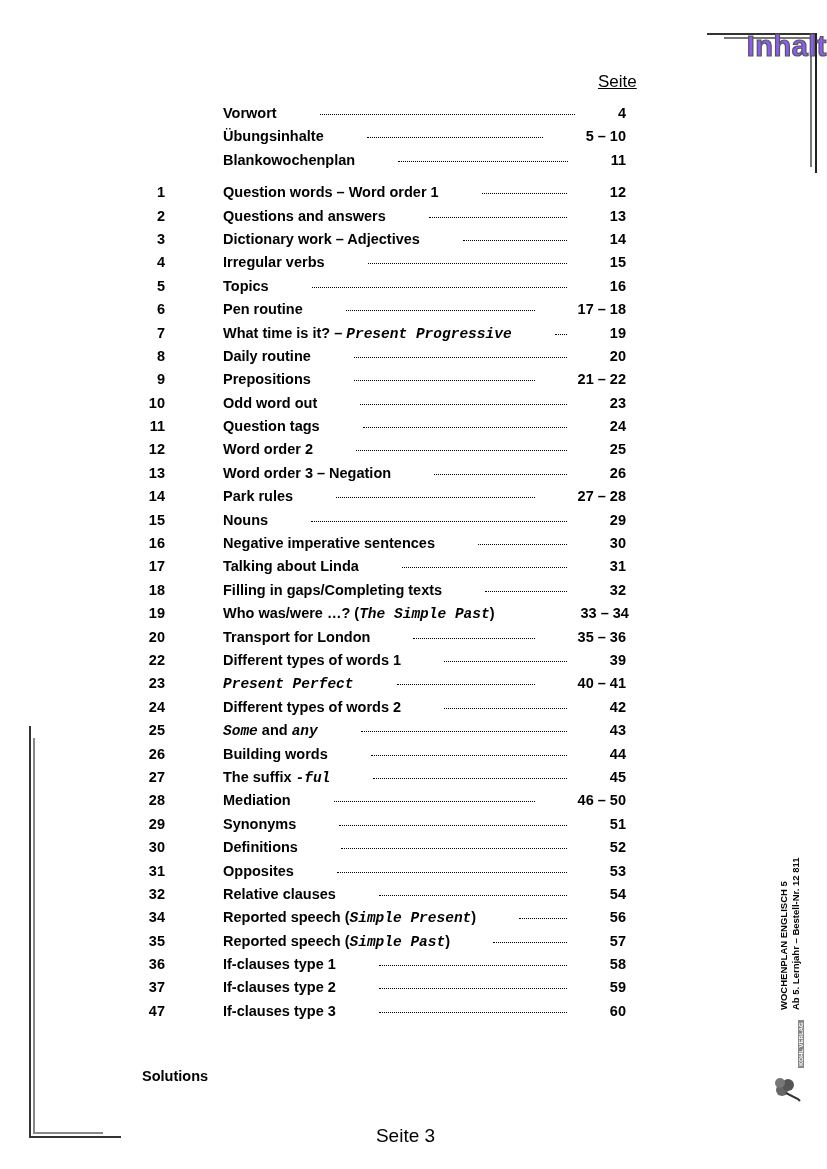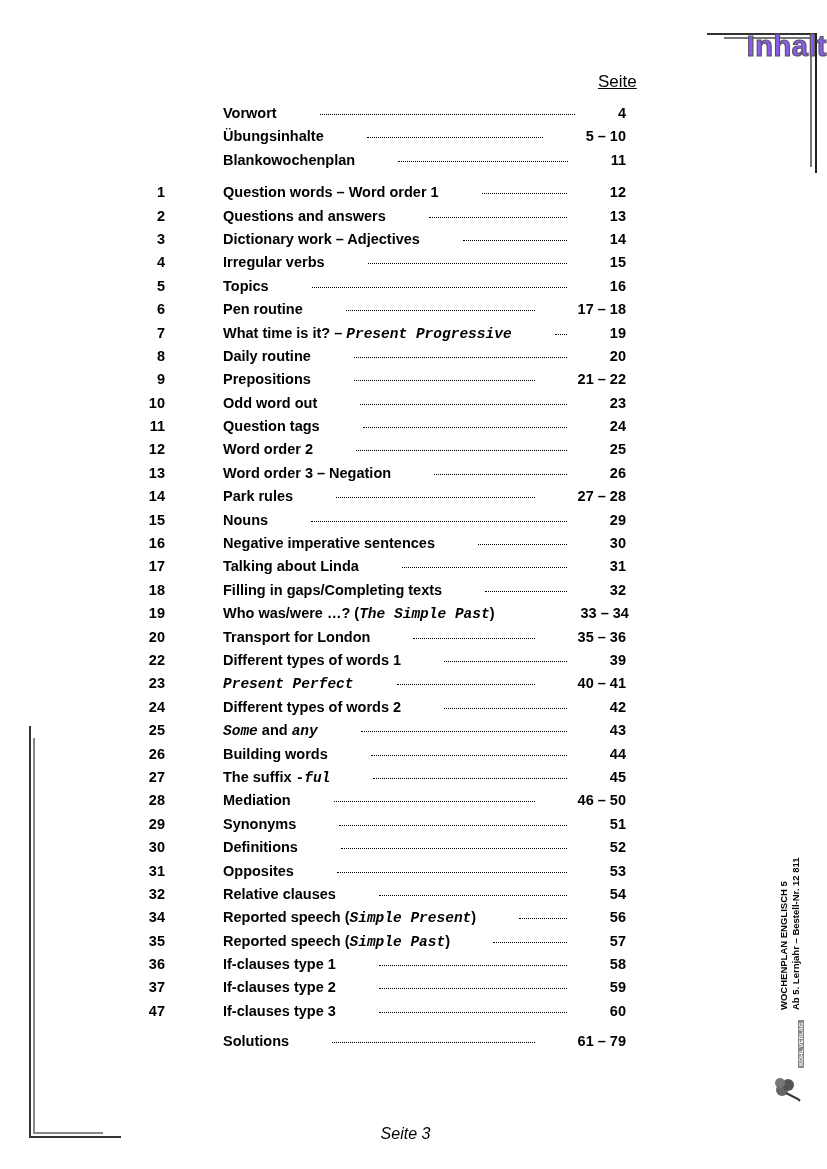--- a/index.html
+++ b/index.html
@@ -11,27 +11,27 @@
   .tr-inner-v{left:810px;top:37px;width:2px;height:130px;background:#777;}
   .bl-outer-v{left:29px;top:726px;width:2px;height:412px;background:#333;}
   .bl-outer-h{left:29px;top:1136px;width:92px;height:2px;background:#333;}
   .bl-inner-v{left:33px;top:738px;width:2px;height:396px;background:#888;}
   .bl-inner-h{left:33px;top:1132px;width:70px;height:2px;background:#888;}
   .title{position:absolute;left:0;right:0;top:30px;text-align:right;font-size:29px;font-weight:bold;color:#8b5cf6;-webkit-text-stroke:1.2px #555;letter-spacing:0.5px;}
   .seite-head{position:absolute;left:598px;top:72px;font-size:17px;text-decoration:underline;}
   .toc{position:absolute;left:140px;top:105px;width:486px;}
   .row{display:flex;align-items:baseline;height:23.4px;font-size:14.5px;font-weight:bold;gap:41px;}
   .row.gap{margin-top:9px;}
-  .row.sol{margin-top:7px;}
+  .row.sol{margin-top:1px;flex-direction:column;}
   .num{width:25px;text-align:right;margin-right:17px;flex:none;}
   .label{flex:none;white-space:nowrap;}
   .label i{font-style:italic;font-family:Liberation Mono, monospace;}
   .dots{flex:1;border-bottom:1px dotted #000;margin:0 2px;position:relative;top:-3px;}
   .page{flex:none;white-space:nowrap;}
-  .footer{position:absolute;left:0;right:16px;top:1125px;text-align:center;font-size:16px;font-style:italic;}
+  .footer{position:absolute;left:0;right:16px;top:1125px;text-align:center;font-size:19px;}
   .sidebar{position:absolute;left:778px;top:1010px;width:220px;transform-origin:0 0;transform:rotate(-90deg);font-size:9.5px;font-weight:bold;line-height:12px;white-space:nowrap;}
   .logo{position:absolute;left:772px;top:1035px;width:40px;height:70px;}
   .verlag{position:absolute;left:798px;top:1068px;font-size:6px;font-weight:bold;background:#888;color:#fff;transform-origin:0 0;transform:rotate(-90deg);padding:0 2px;white-space:nowrap;}
 </style>
 </head>
 <body>
 
 <div class="frame tr-outer-h"></div>
 <div class="frame tr-outer-v"></div>
 <div class="frame tr-inner-h"></div>

